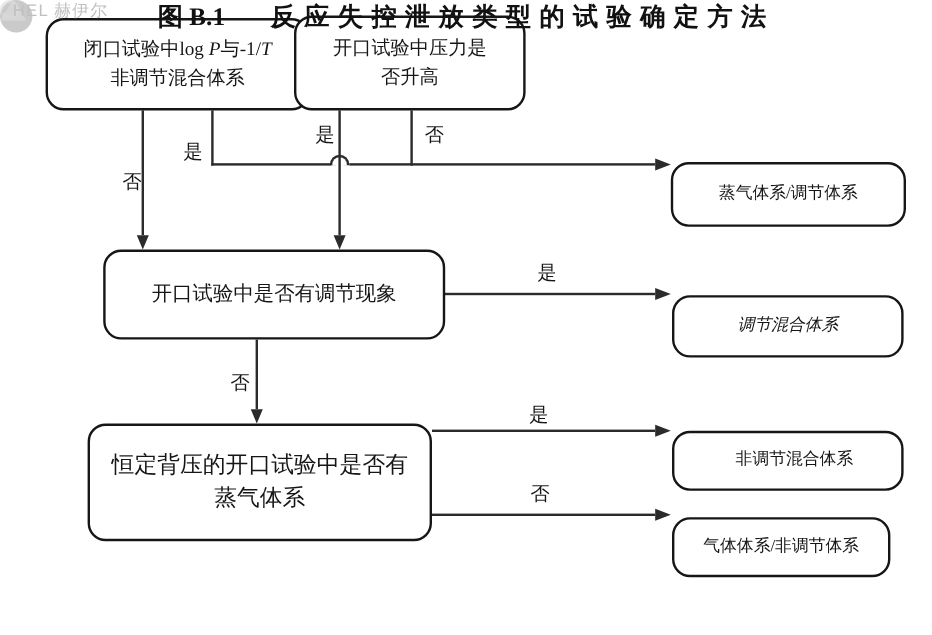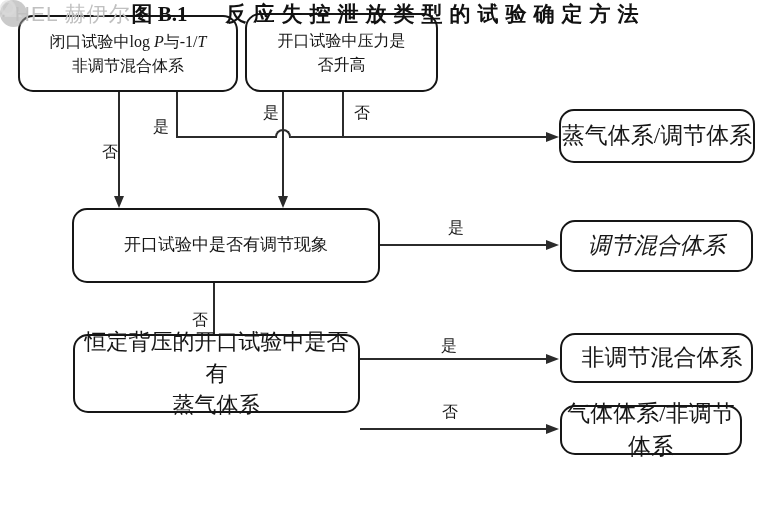--- a/index.html
+++ b/index.html
@@ -24,21 +24,21 @@
     background: #ffffff;
     display: flex;
     flex-direction: column;
     align-items: center;
     justify-content: center;
     text-align: center;
     font-size: 16px;
     line-height: 1.45;
     z-index: 2;
   }
-  .node.result { font-size: 23px; }
+  .node.result { font-size: 14px; margin-top: 26px; }
   .var { font-style: italic; font-family: "Liberation Serif", "DejaVu Serif", serif; }
   .vline { position: absolute; width: 2px; background: #2b2b2b; z-index: 1; }
   .hline { position: absolute; height: 2px; background: #2b2b2b; z-index: 1; }
   .arrow-right {
     position: absolute; width: 0; height: 0; z-index: 1;
     border-top: 5px solid transparent;
     border-bottom: 5px solid transparent;
     border-left: 13px solid #2b2b2b;
   }
   .arrow-down {
@@ -102,48 +102,48 @@
     width: 16px; height: 16px;
     box-sizing: border-box;
     border: 3px solid #dadada;
     border-radius: 50%;
     opacity: 0.6;
     z-index: 3;
   }
   .wm-text {
     position: absolute;
     left: 630; top: 480;
-    font-size: 21px;
+    font-size: 14px;
     color: #c0c0c0;
     font-family: "Liberation Sans", "DejaVu Sans", sans-serif;
     letter-spacing: 1px;
     z-index: 5;
     white-space: nowrap;
   }
 </style>
 </head>
 <body>
 
 <div id="stage">
 
-  <div class="node" style="left:18px; top:15px; width:220px; height:77px;">
+  <div class="node" style="left:38px; top:15px; width:220px; height:77px;">
     <div><span>闭口试验中log </span><span class="var">P</span><span>与-1/</span><span class="var">T</span></div>
     <div>非调节混合体系</div>
   </div>
 
   <div class="node" style="left:245px; top:13px; width:193px; height:79px;">
     <div>开口试验中压力是</div>
     <div>否升高</div>
   </div>
 
-  <div class="node" style="left:72px; top:208px; width:308px; height:75px; font-size:17px;">
+  <div class="node" style="left:86px; top:208px; width:285px; height:75px; font-size:17px;">
     <div>开口试验中是否有调节现象</div>
   </div>
 
-  <div class="node" style="left:73px; top:334px; width:287px; height:79px; font-size:22px;">
+  <div class="node" style="left:73px; top:353px; width:287px; height:98px; font-size:19px;">
     <div>恒定背压的开口试验中是否有</div>
     <div>蒸气体系</div>
   </div>
 
   <div class="node result" style="left:559px; top:109px; width:196px; height:54px;">
     <div>蒸气体系/调节体系</div>
   </div>
 
   <div class="node result" style="left:560px; top:220px; width:193px; height:52px;font-style:italic;">
     <div>调节混合体系</div>

